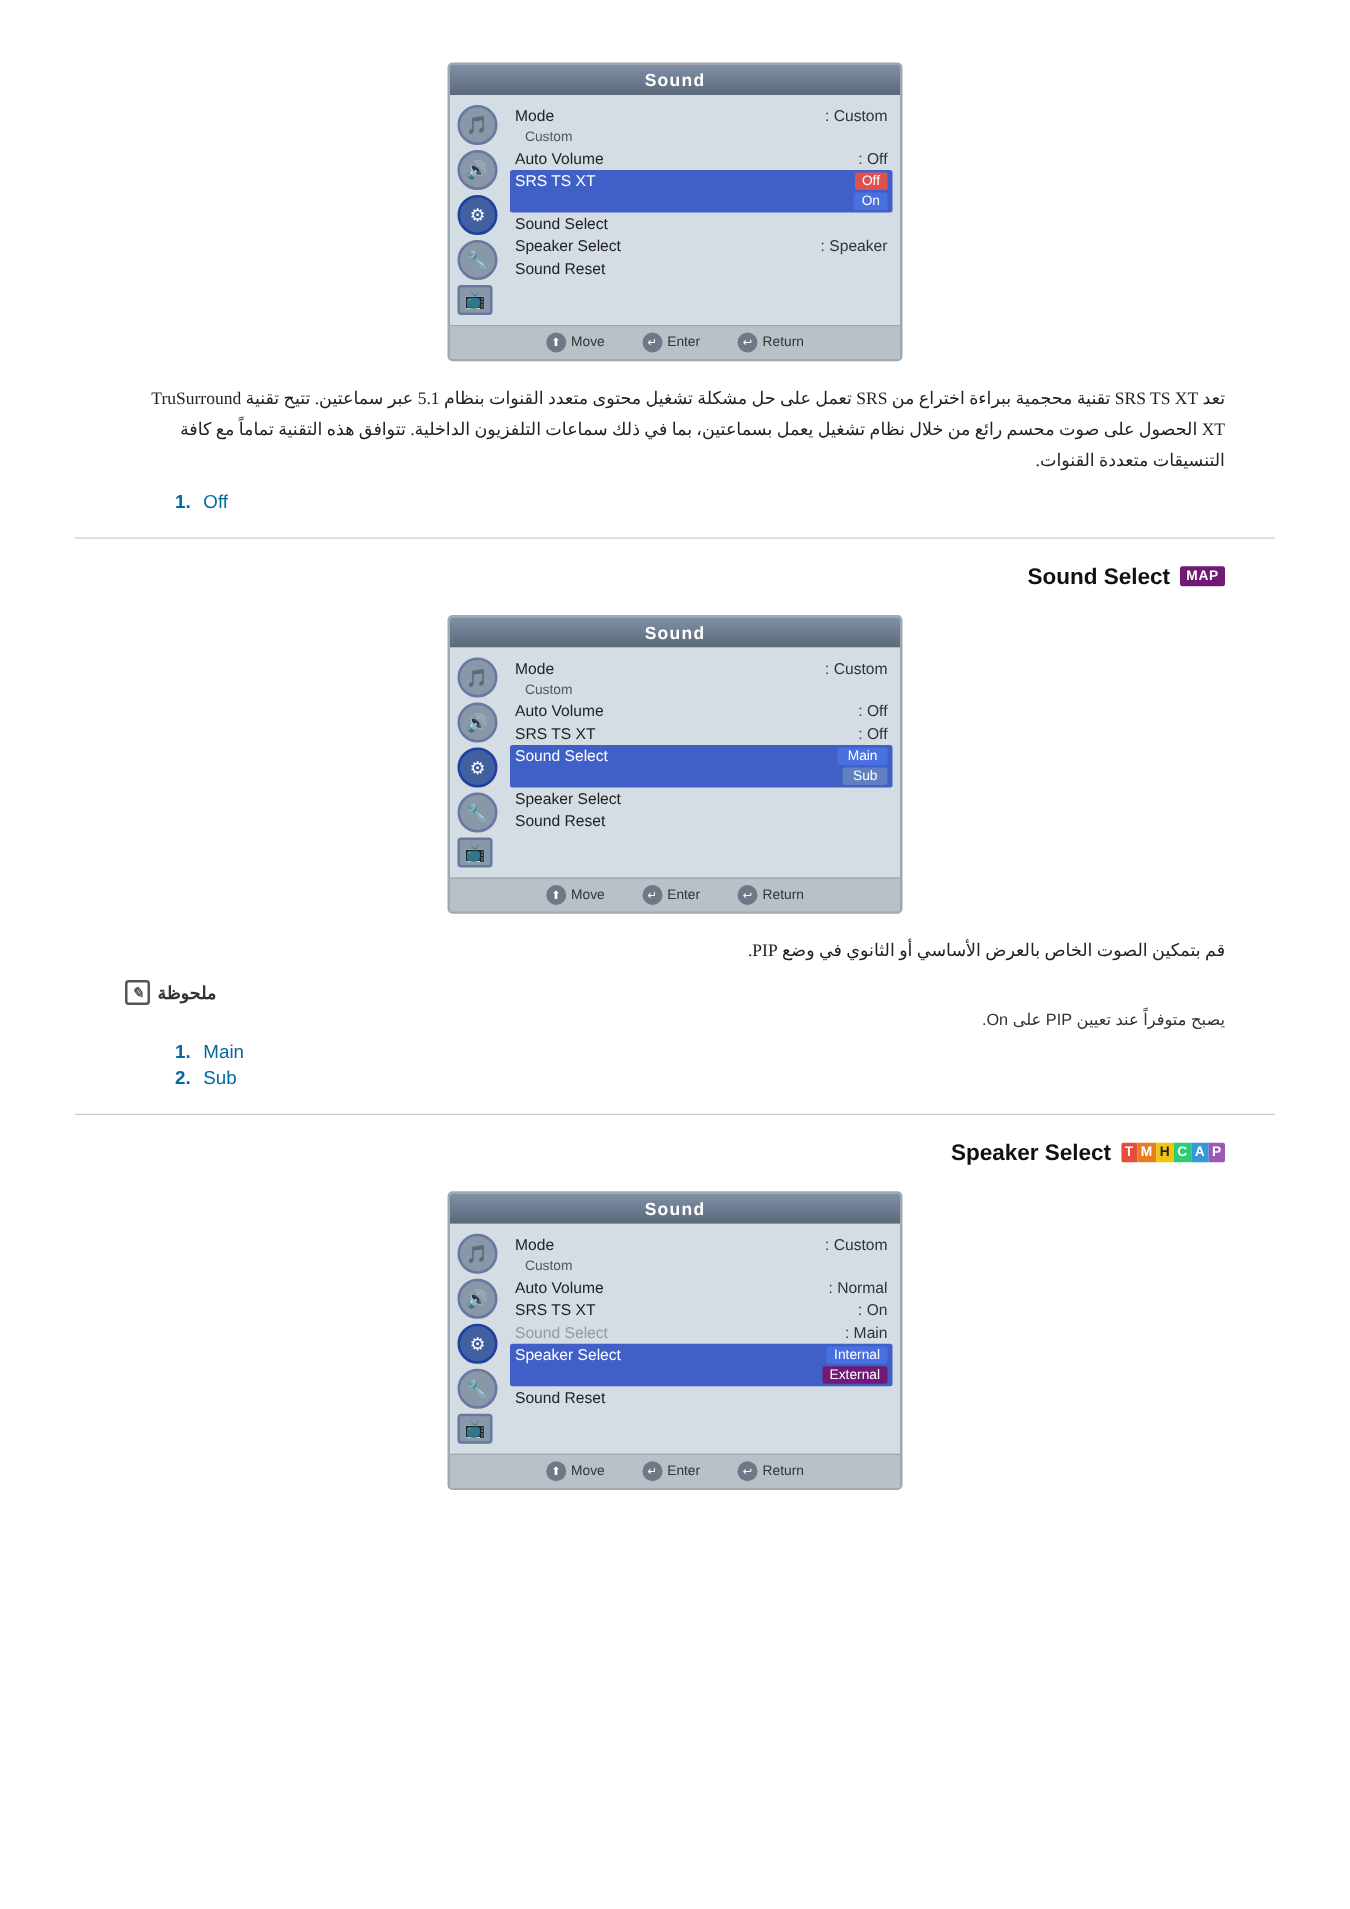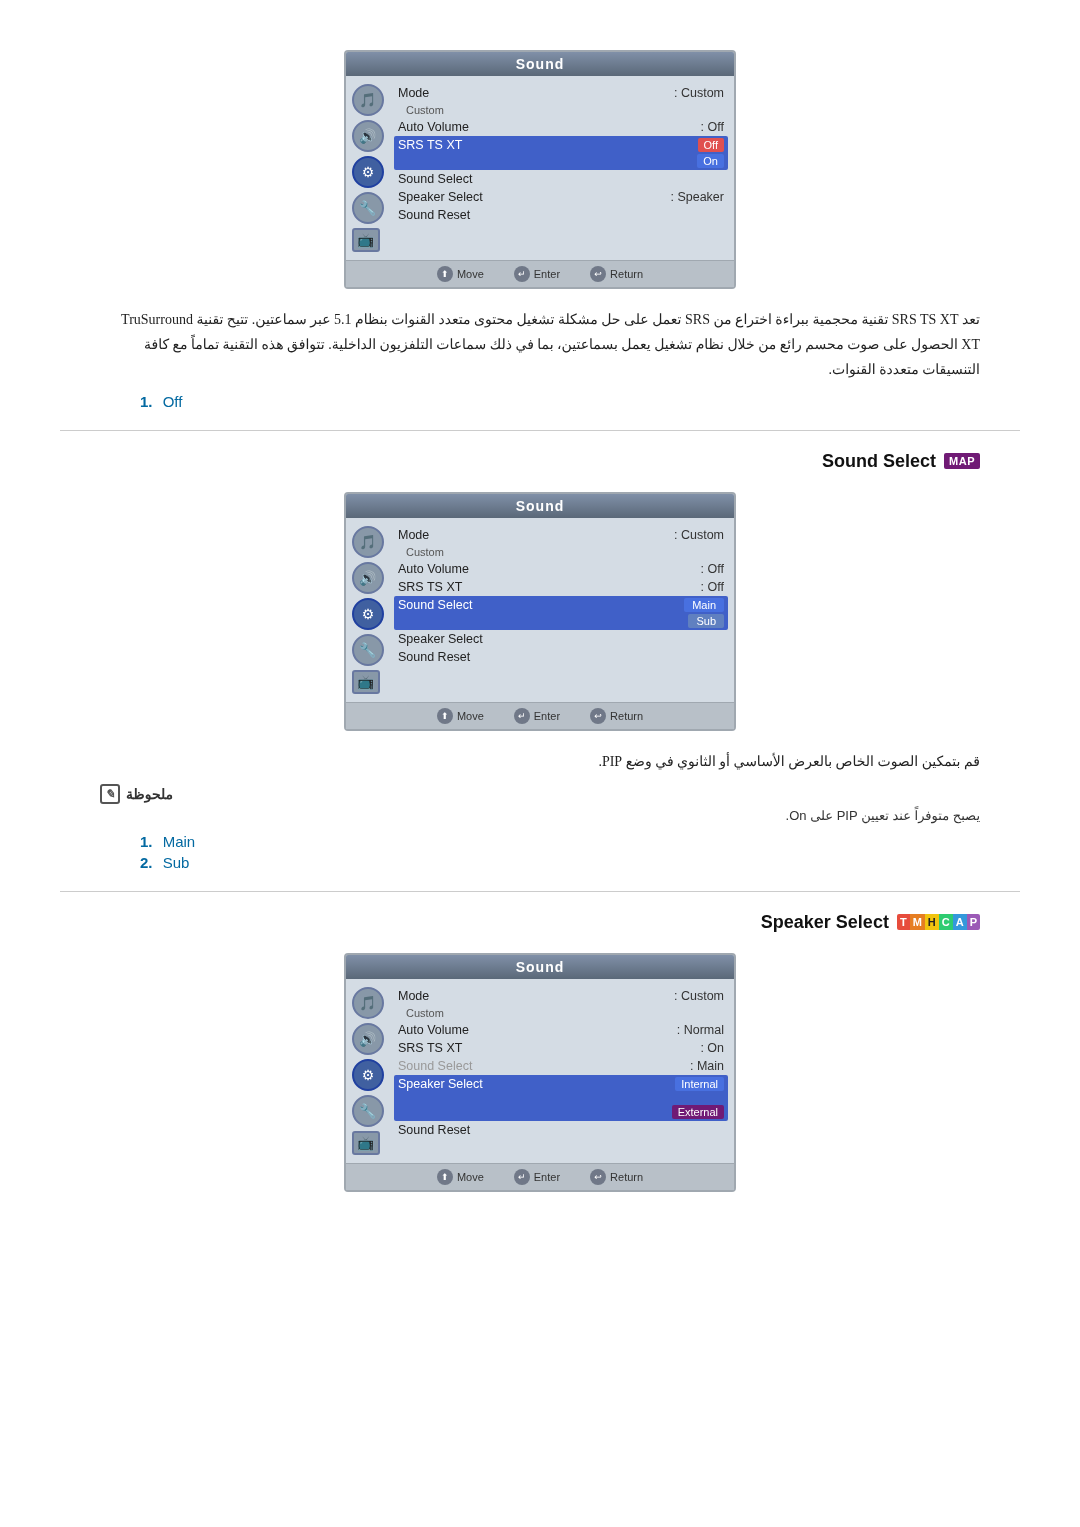--- a/index.html
+++ b/index.html
@@ -19,21 +19,21 @@
     }
 
     
     .tv-menu-container {
       display: flex;
       justify-content: center;
       margin: 20px 0 18px 0;
     }
 
     .tv-menu {
-      width: 392px;
+      width: 364px;
       background: #c8d0d8;
       border: 2px solid #a0a8b0;
       border-radius: 4px;
       padding: 0;
       font-size: 13px;
     }
 
     .tv-menu-title {
       background: linear-gradient(to bottom, #8090a8, #5a6878);
       color: #fff;
@@ -510,21 +510,21 @@
             <div class="tv-menu-row">
               <span class="menu-label">SRS TS XT</span>
               <span class="menu-value">: On</span>
             </div>
             <div class="tv-menu-row">
               <span class="menu-label" style="color:#999;">Sound Select</span>
               <span class="menu-value">: Main</span>
             </div>
             <div class="tv-menu-row active-row">
               <span class="menu-label">Speaker Select</span>
-              <span style="display:flex; flex-direction:column; align-items:flex-end; gap:14px;">
+              <span style="display:flex; flex-direction:column; align-items:flex-end; gap:2px;">
                 <span class="tv-menu-value-internal">Internal</span>
                 <span class="tv-menu-value-external">External</span>
               </span>
             </div>
             <div class="tv-menu-row">
               <span class="menu-label">Sound Reset</span>
             </div>
           </div>
         </div>
         <div class="tv-menu-footer">

